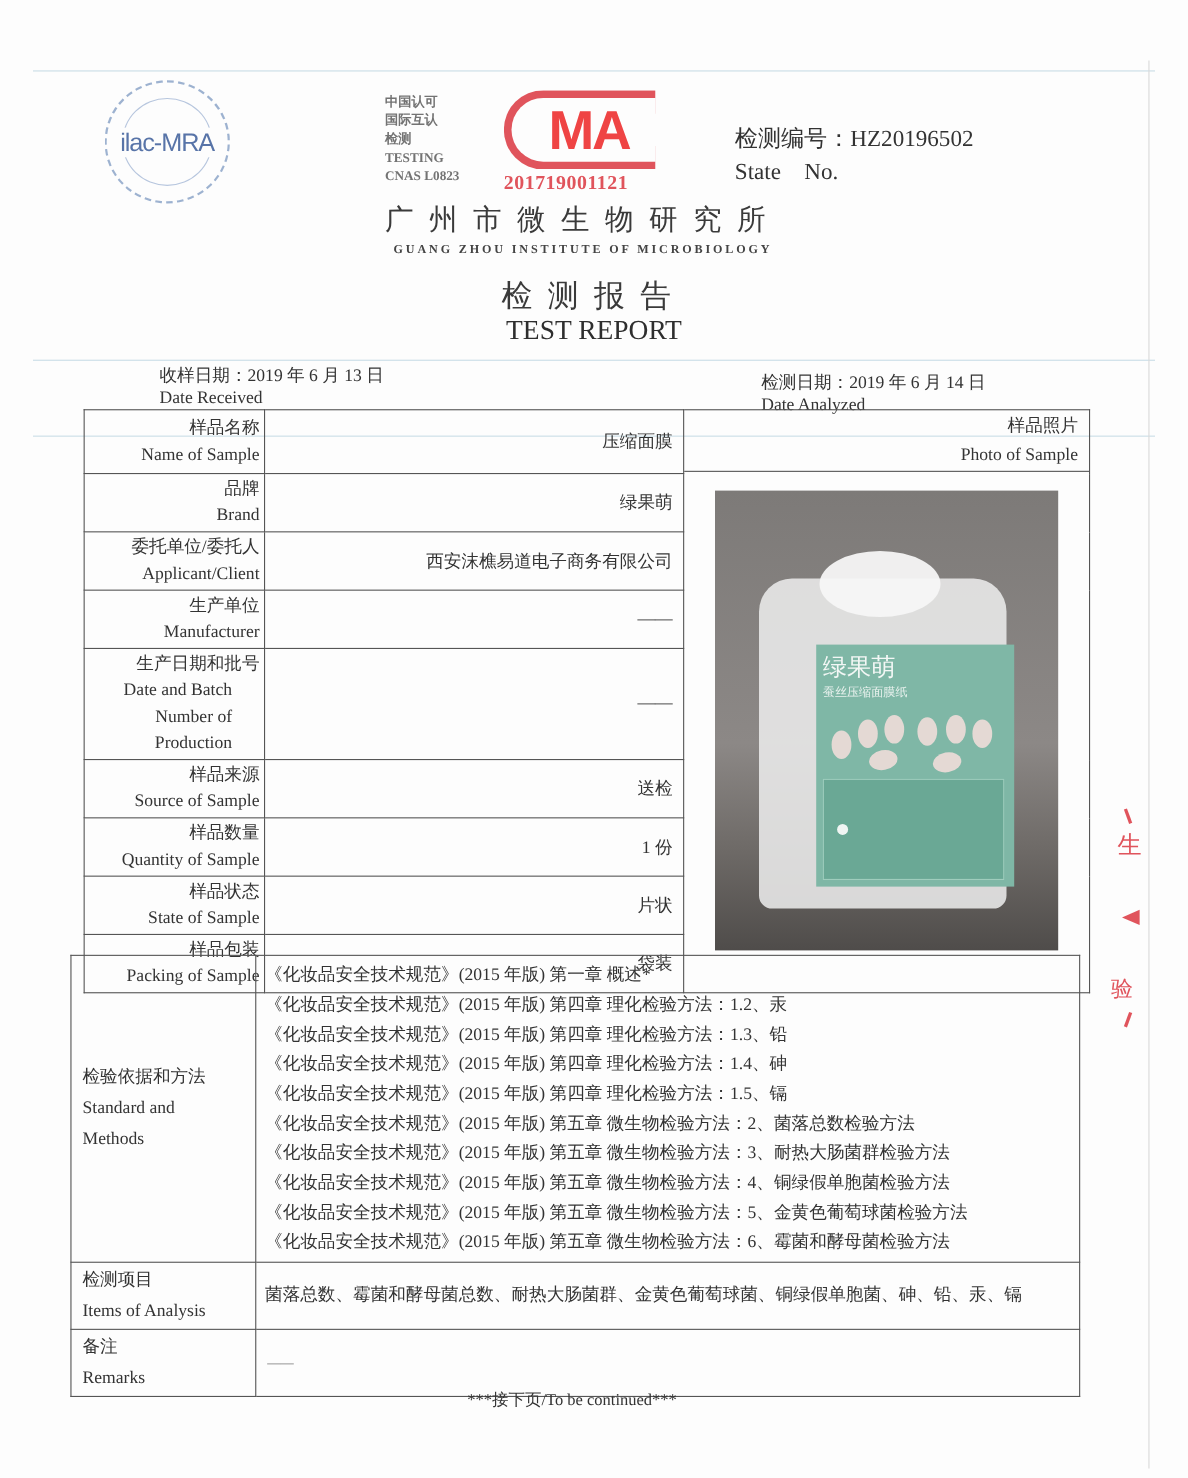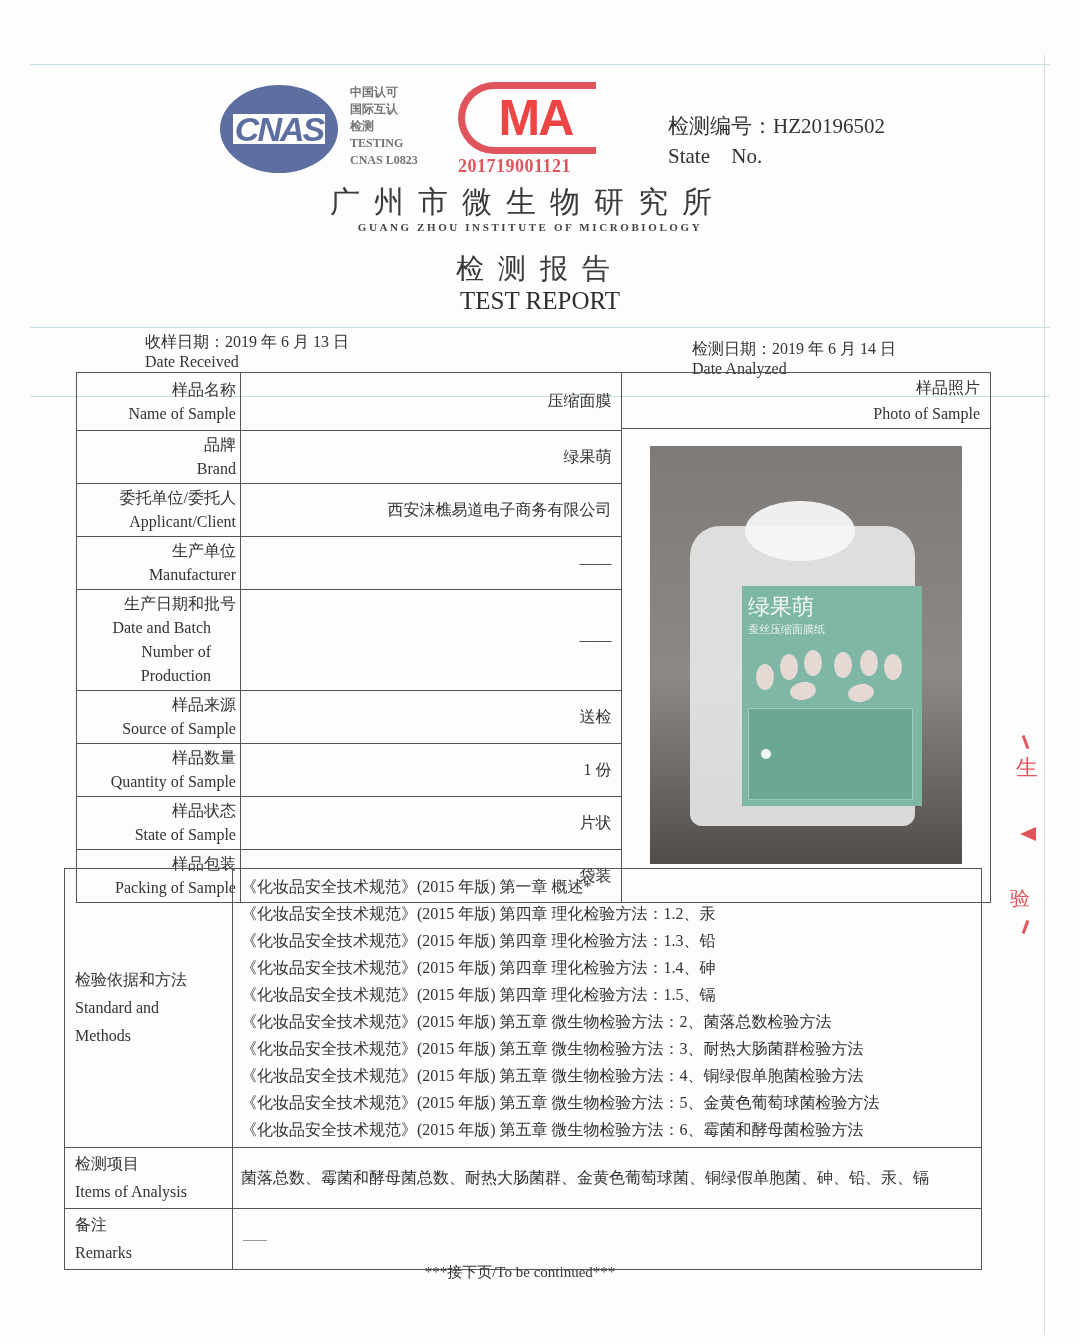--- a/index.html
+++ b/index.html
@@ -20,21 +20,21 @@
                background: #fdfdfd; padding: 0 2px; letter-spacing: -2px; line-height: 30px; }
   .cnas-text { position: absolute; left: 350px; top: 84px; font-size: 12px; line-height: 17px; color: #737373; font-weight: bold; }
   .cma { position: absolute; left: 458px; top: 82px; width: 138px; height: 72px; border: 7px solid #e0545c; border-right: none;
          border-radius: 36px 0 0 36px; display: flex; align-items: center; justify-content: center; }
   .cma span { font-family: "Liberation Sans", sans-serif; font-weight: bold; font-size: 50px; color: #ef4444; letter-spacing: -2px; margin-left: 10px; text-align: right; }
   .cma-num { position: absolute; left: 458px; top: 156px; font-size: 18px; font-weight: bold; color: #e0545c; letter-spacing: 0.5px; }
 
   .test-no { position: absolute; left: 668px; top: 111px; font-size: 21px; line-height: 30px; color: #333; }
   .test-no .en { word-spacing: 16px; }
 
-  .inst-cn { position: absolute; left: 330px; top: 182px; width: 400px; font-size: 30px; letter-spacing: 14px; color: #3a3a3a; }
+  .inst-cn { position: absolute; left: 330px; top: 182px; width: 400px; text-align: center; font-size: 26px; letter-spacing: 14px; color: #3a3a3a; }
   .inst-en { position: absolute; left: 330px; top: 221px; width: 400px; text-align: center; font-size: 11px; letter-spacing: 2.6px; color: #444; font-weight: bold; }
   .report-cn { position: absolute; left: 420px; top: 250px; width: 240px; text-align: center; font-size: 28px; letter-spacing: 14px; color: #3a3a3a; }
   .report-en { position: absolute; left: 420px; top: 287px; width: 240px; text-align: center; font-size: 25px; color: #2e2e2e; }
 
   .date-block { position: absolute; font-size: 16px; line-height: 20px; color: #333; }
 
   
   .tbl { position: absolute; border-collapse: collapse; font-size: 16px; color: #333; }
   .tbl td { border: 1.5px solid #555; vertical-align: middle; }
   .lab { padding: 2px 4px; line-height: 24px; }
@@ -65,22 +65,23 @@
 </style>
 </head>
 <body>
 
 <div class="page">
   <div class="rule-line" style="top:64px"></div>
   <div class="rule-line" style="top:327px"></div>
   <div class="rule-line" style="top:396px"></div>
   <div class="right-edge"></div>
 
-  <div class="cnas">
-    <span>CNAS</span>
+  <div class="ilac">
+    <div class="inner"></div>
+    <span>ilac-MRA</span>
   </div>
   <div class="cnas-text">
     <div>中国认可</div>
     <div>国际互认</div>
     <div>检测</div>
     <div>TESTING</div>
     <div>CNAS L0823</div>
   </div>
   <div class="cma">
     <span>MA</span>

